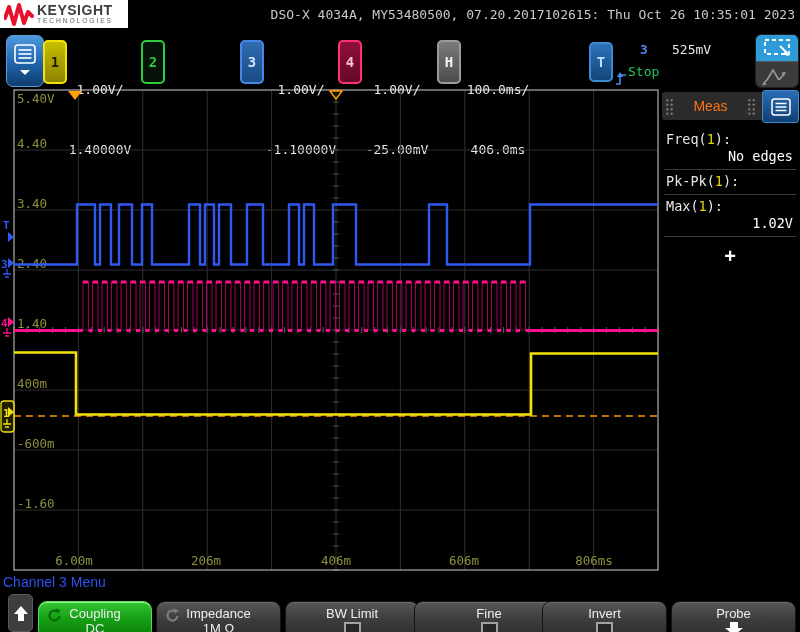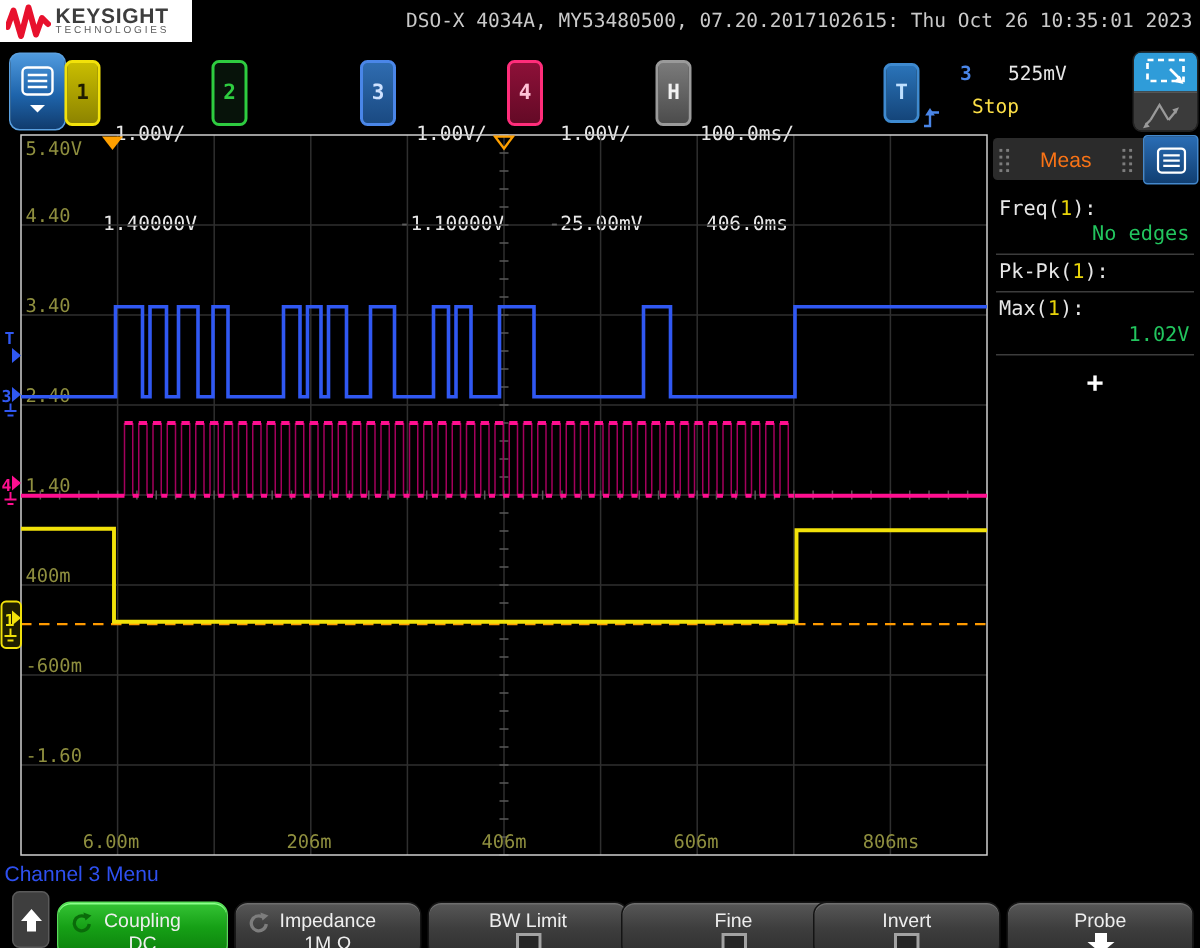--- a/index.html
+++ b/index.html
@@ -26,21 +26,21 @@
   .ch1{left:43px;background:linear-gradient(#c9bd00,#8d8400);border:2px solid #f2e20a;color:#1e1c00;}
   .ch2{left:141px;background:#07130a;border:2px solid #2ecc40;color:#2ecc40;}
   .ch3{left:240px;background:linear-gradient(#2f6cb0,#1a4a82);border:2px solid #4a86e8;color:#cfe2ff;}
   .ch4{left:338px;background:linear-gradient(#8d1038,#640a26);border:2px solid #ff2d7a;color:#ffc2d6;}
   .hbox{left:437px;background:linear-gradient(#7a7a7a,#4c4c4c);border:2px solid #9a9a9a;color:#f2f2f2;}
   .tbox{left:589px;top:12px;height:36px;background:linear-gradient(#2a73b8,#14457a);border:2px solid #3e8ad0;color:#bfe0ff;}
   .chvals{position:absolute;top:10px;text-align:center;font:13px "DejaVu Sans Mono",monospace;
           color:#e8e8e8;line-height:20px;white-space:pre;}
   .trig-src{position:absolute;left:640px;top:42px;font:bold 13px "DejaVu Sans Mono",monospace;color:#4a86e8;}
   .trig-level{position:absolute;left:672px;top:42px;font:13px "DejaVu Sans Mono",monospace;color:#e8e8e8;}
-  .trig-status{position:absolute;left:628px;top:64px;font:13px "DejaVu Sans Mono",monospace;color:#fde047;margin-left:20px;}
+  .trig-status{position:absolute;left:628px;top:64px;font:13px "DejaVu Sans Mono",monospace;color:#22c55e;}
   .trig-edge{position:absolute;left:614px;top:41px;}
   .corner-btns{position:absolute;left:755px;top:4px;width:42px;height:52px;border-radius:6px;overflow:hidden;
                border:1px solid #222;}
   .corner-top{height:26px;background:#2f9cd9;}
   .corner-bottom{height:26px;background:#3b3b3b;border-top:1px solid #565656;}
 
   
   #scope-svg{position:absolute;left:0;top:0;width:800px;height:632px;pointer-events:none;}
 
   
@@ -50,21 +50,21 @@
   .meas-title{color:#f97316;font:14px "Liberation Sans",sans-serif;flex:1;text-align:center;}
   .grip{width:9px;height:17px;margin:0 3px;
         background-image:radial-gradient(#7d7d7d 1px,transparent 1.3px);background-size:4.5px 4.5px;}
   .meas-menu-btn{position:absolute;right:1px;top:0px;width:35px;height:31px;
                  background:linear-gradient(#2a6db5,#113f72);border:1px solid #4488cc;border-radius:3px;
                  display:flex;align-items:center;justify-content:center;}
   .meas-items{position:absolute;left:4px;top:38px;width:132px;font-family:"DejaVu Sans Mono",monospace;}
   .meas-item{padding:3px 2px 4px 2px;border-bottom:1px solid #3c3c3c;}
   .meas-label{font-size:13.5px;color:#e6e6e6;line-height:17px;}
   .meas-label .src{color:#e8d40a;}
-  .meas-value{text-align:right;font-size:13.5px;color:#22c55e;line-height:17px;padding-right:1px;}
+  .meas-value{text-align:right;font-size:13.5px;color:#ffffff;line-height:17px;padding-right:1px;}
   .meas-item.selected .meas-label,.meas-item.selected .meas-value,.meas-item.selected .src{color:#ffa018;}
   .meas-add{margin-top:8px;text-align:center;color:#fff;font:bold 20px "Liberation Sans",sans-serif;width:132px;}
 
   
   .menubar{position:absolute;left:0;top:572px;width:800px;height:60px;background:#000;}
   .menu-title{position:absolute;left:3px;top:2px;font:14px "Liberation Sans",sans-serif;color:#2e50f0;}
   .back-btn{position:absolute;left:8px;top:22px;width:23px;height:36px;background:#3e3e3e;
             border:1px solid #5a5a5a;border-radius:5px;display:flex;align-items:center;justify-content:center;}
   .softkey{position:absolute;top:29px;height:38px;border-radius:9px;
            background:linear-gradient(#575757 0%,#3d3d3d 48%,#2e2e2e 100%);

